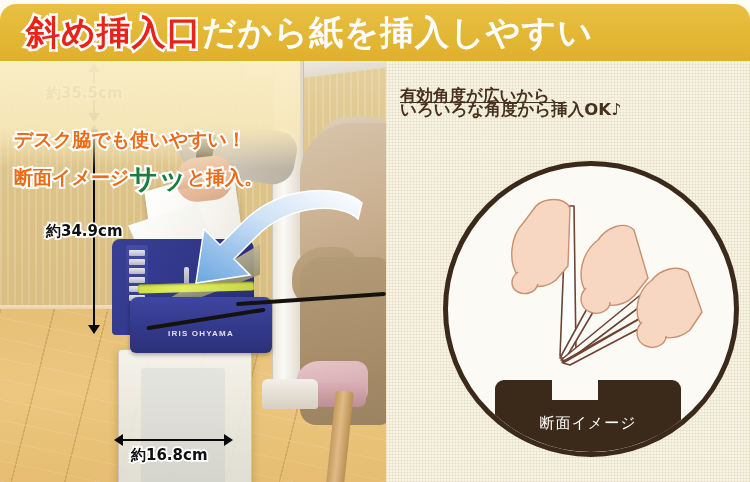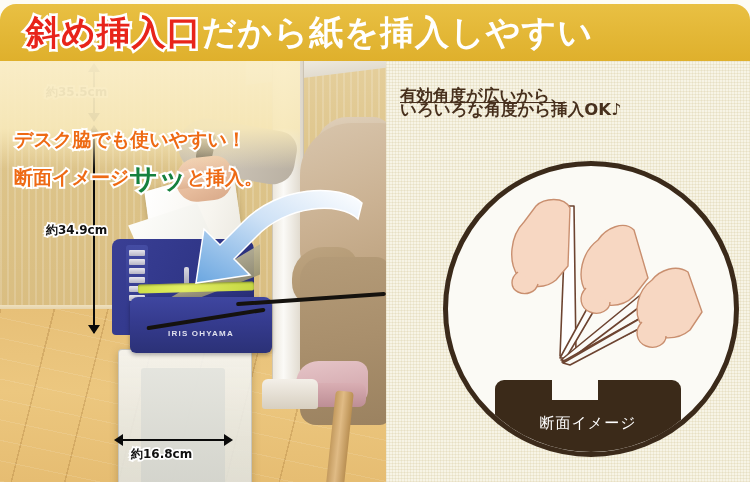--- a/index.html
+++ b/index.html
@@ -235,21 +235,21 @@
   .dim-v{width:2px;}
   .dim-h{height:2px;}
   .arrowhead{position:absolute;width:0;height:0;}
   .ah-up{border-left:6px solid transparent;border-right:6px solid transparent;border-bottom:9px solid #0a0a0a;}
   .ah-down{border-left:6px solid transparent;border-right:6px solid transparent;border-top:9px solid #0a0a0a;}
   .ah-left{border-top:6px solid transparent;border-bottom:6px solid transparent;border-right:9px solid #0a0a0a;}
   .ah-right{border-top:6px solid transparent;border-bottom:6px solid transparent;border-left:9px solid #0a0a0a;}
 
   .dimlabel{
     position:absolute;white-space:nowrap;
-    color:#111111;font-weight:bold;font-size:12px;
+    color:#111111;font-weight:bold;font-size:15px;
     font-family:"DejaVu Sans","Liberation Sans",sans-serif;
     -webkit-text-stroke:3.5px #ffffff;
     paint-order:stroke fill;
   }
 
   
   .cap{
     position:absolute;white-space:nowrap;font-weight:bold;
     font-family:"DejaVu Sans","Liberation Sans",sans-serif;
     color:#ee6a14;

